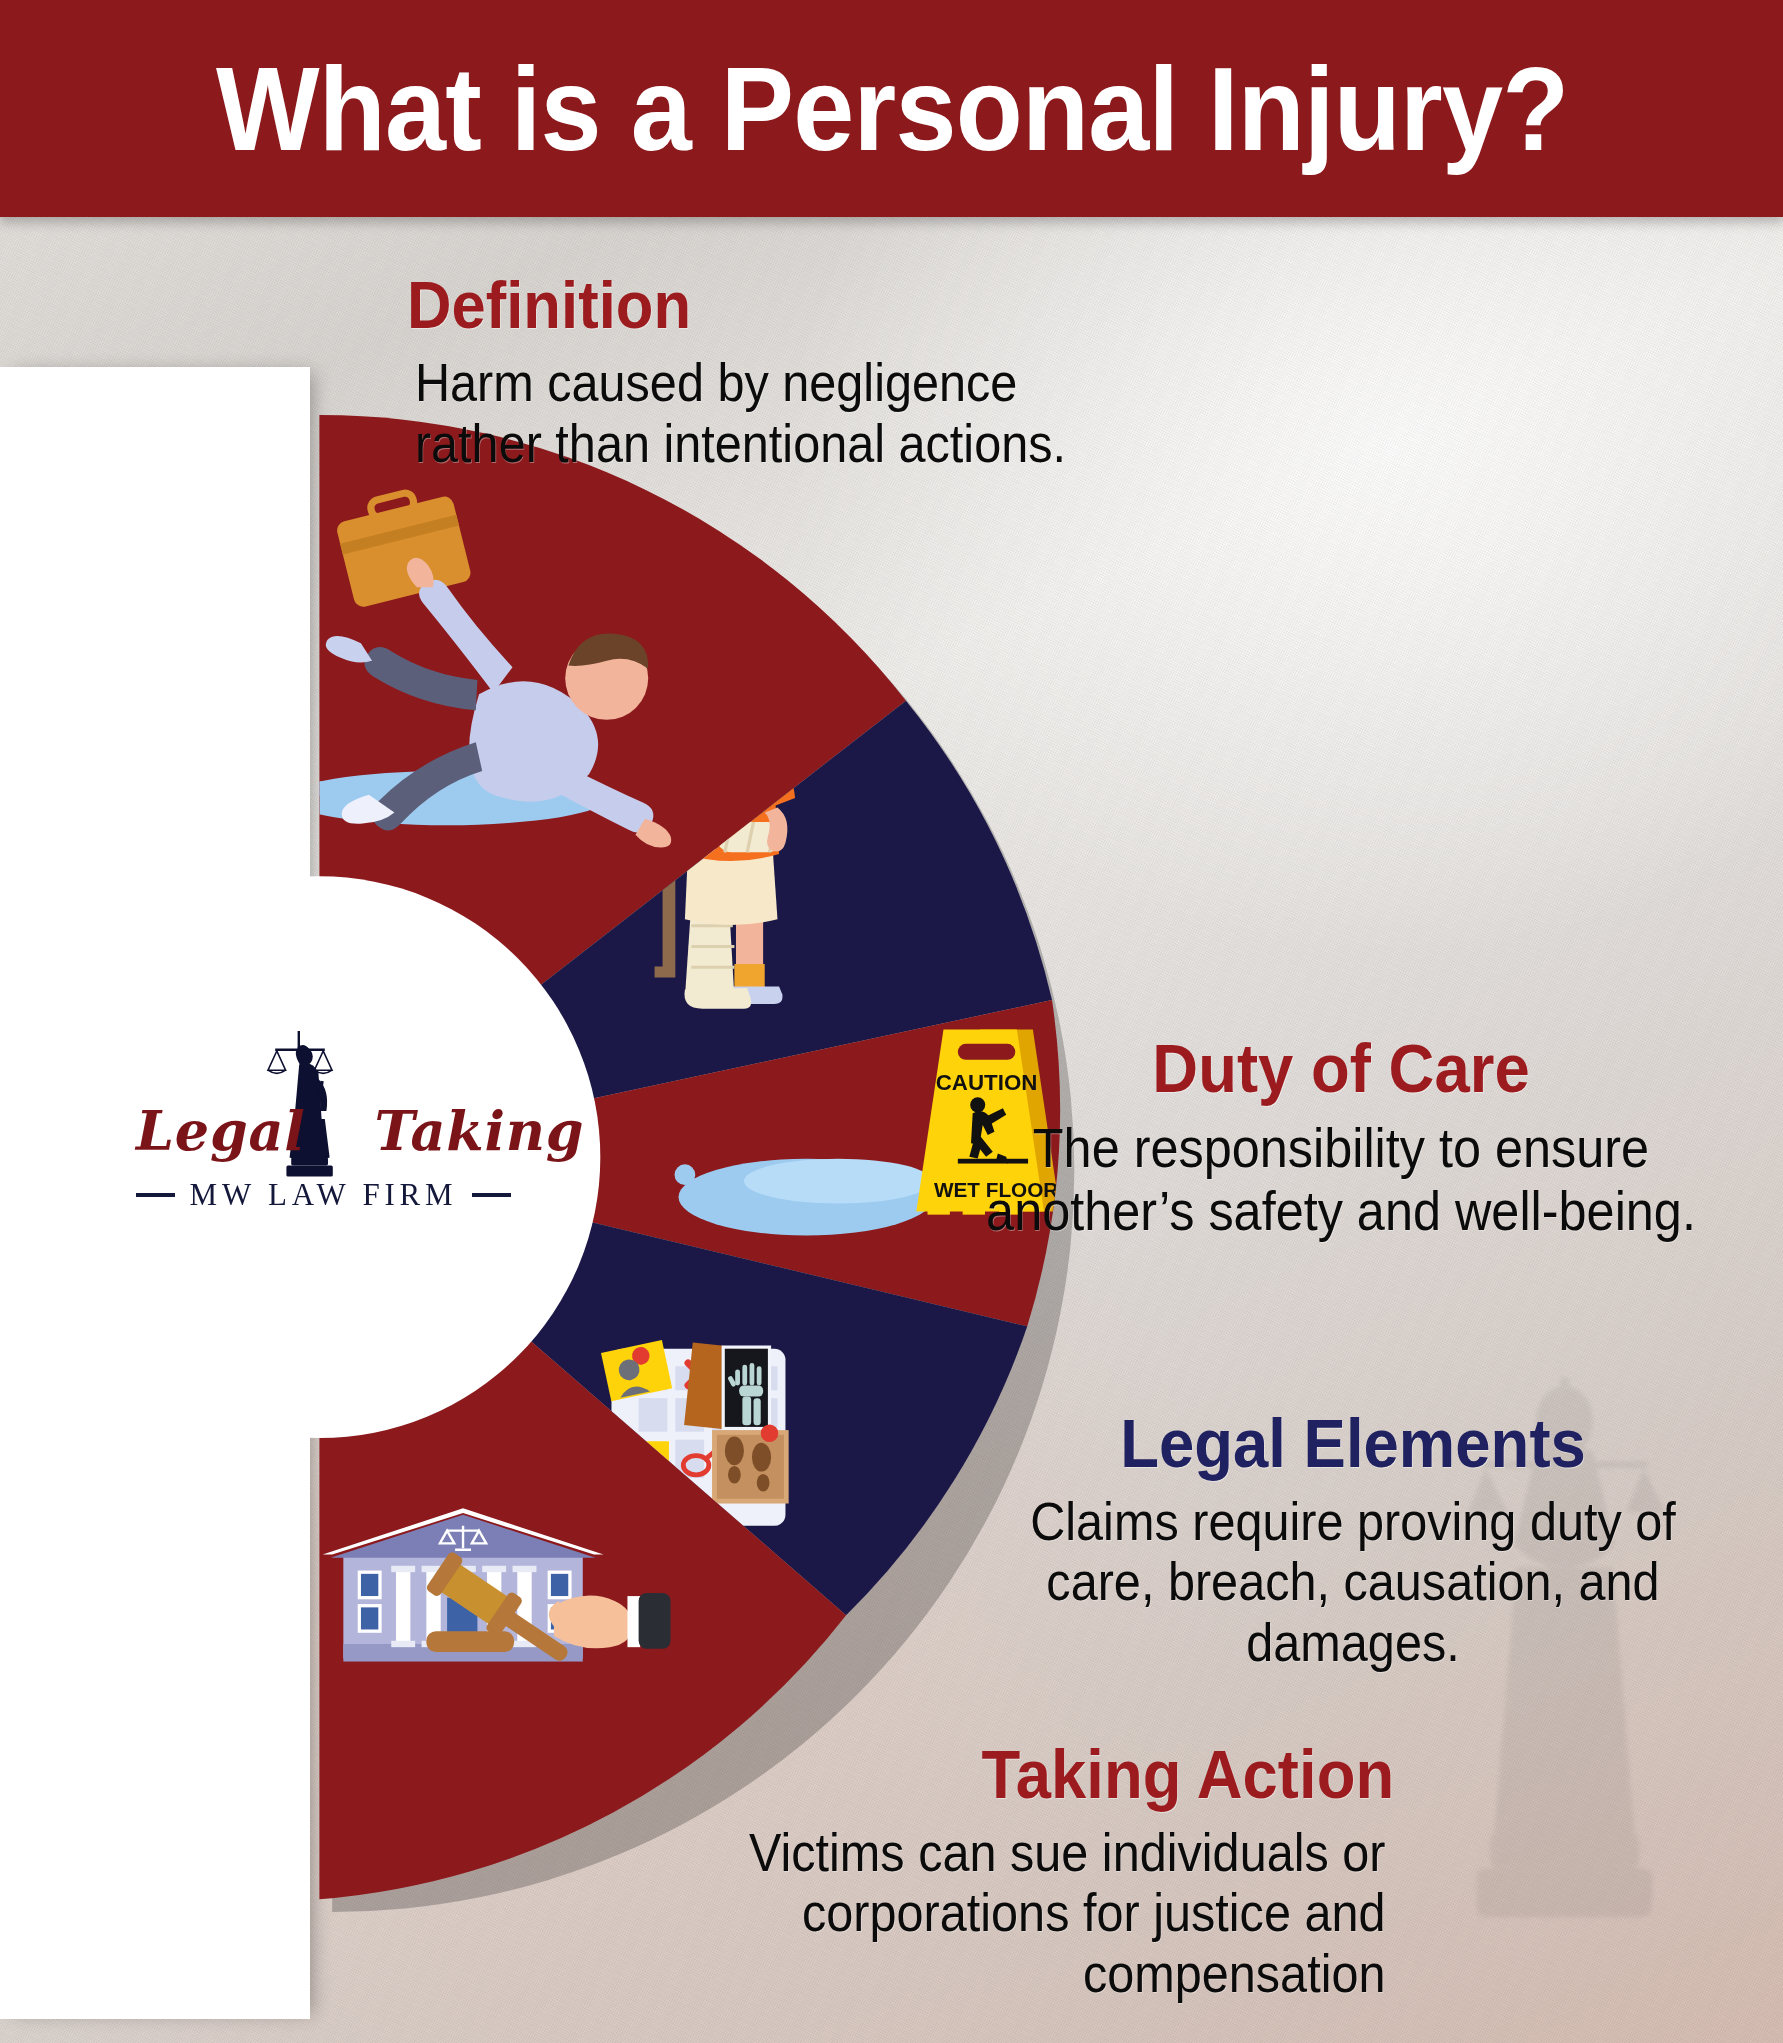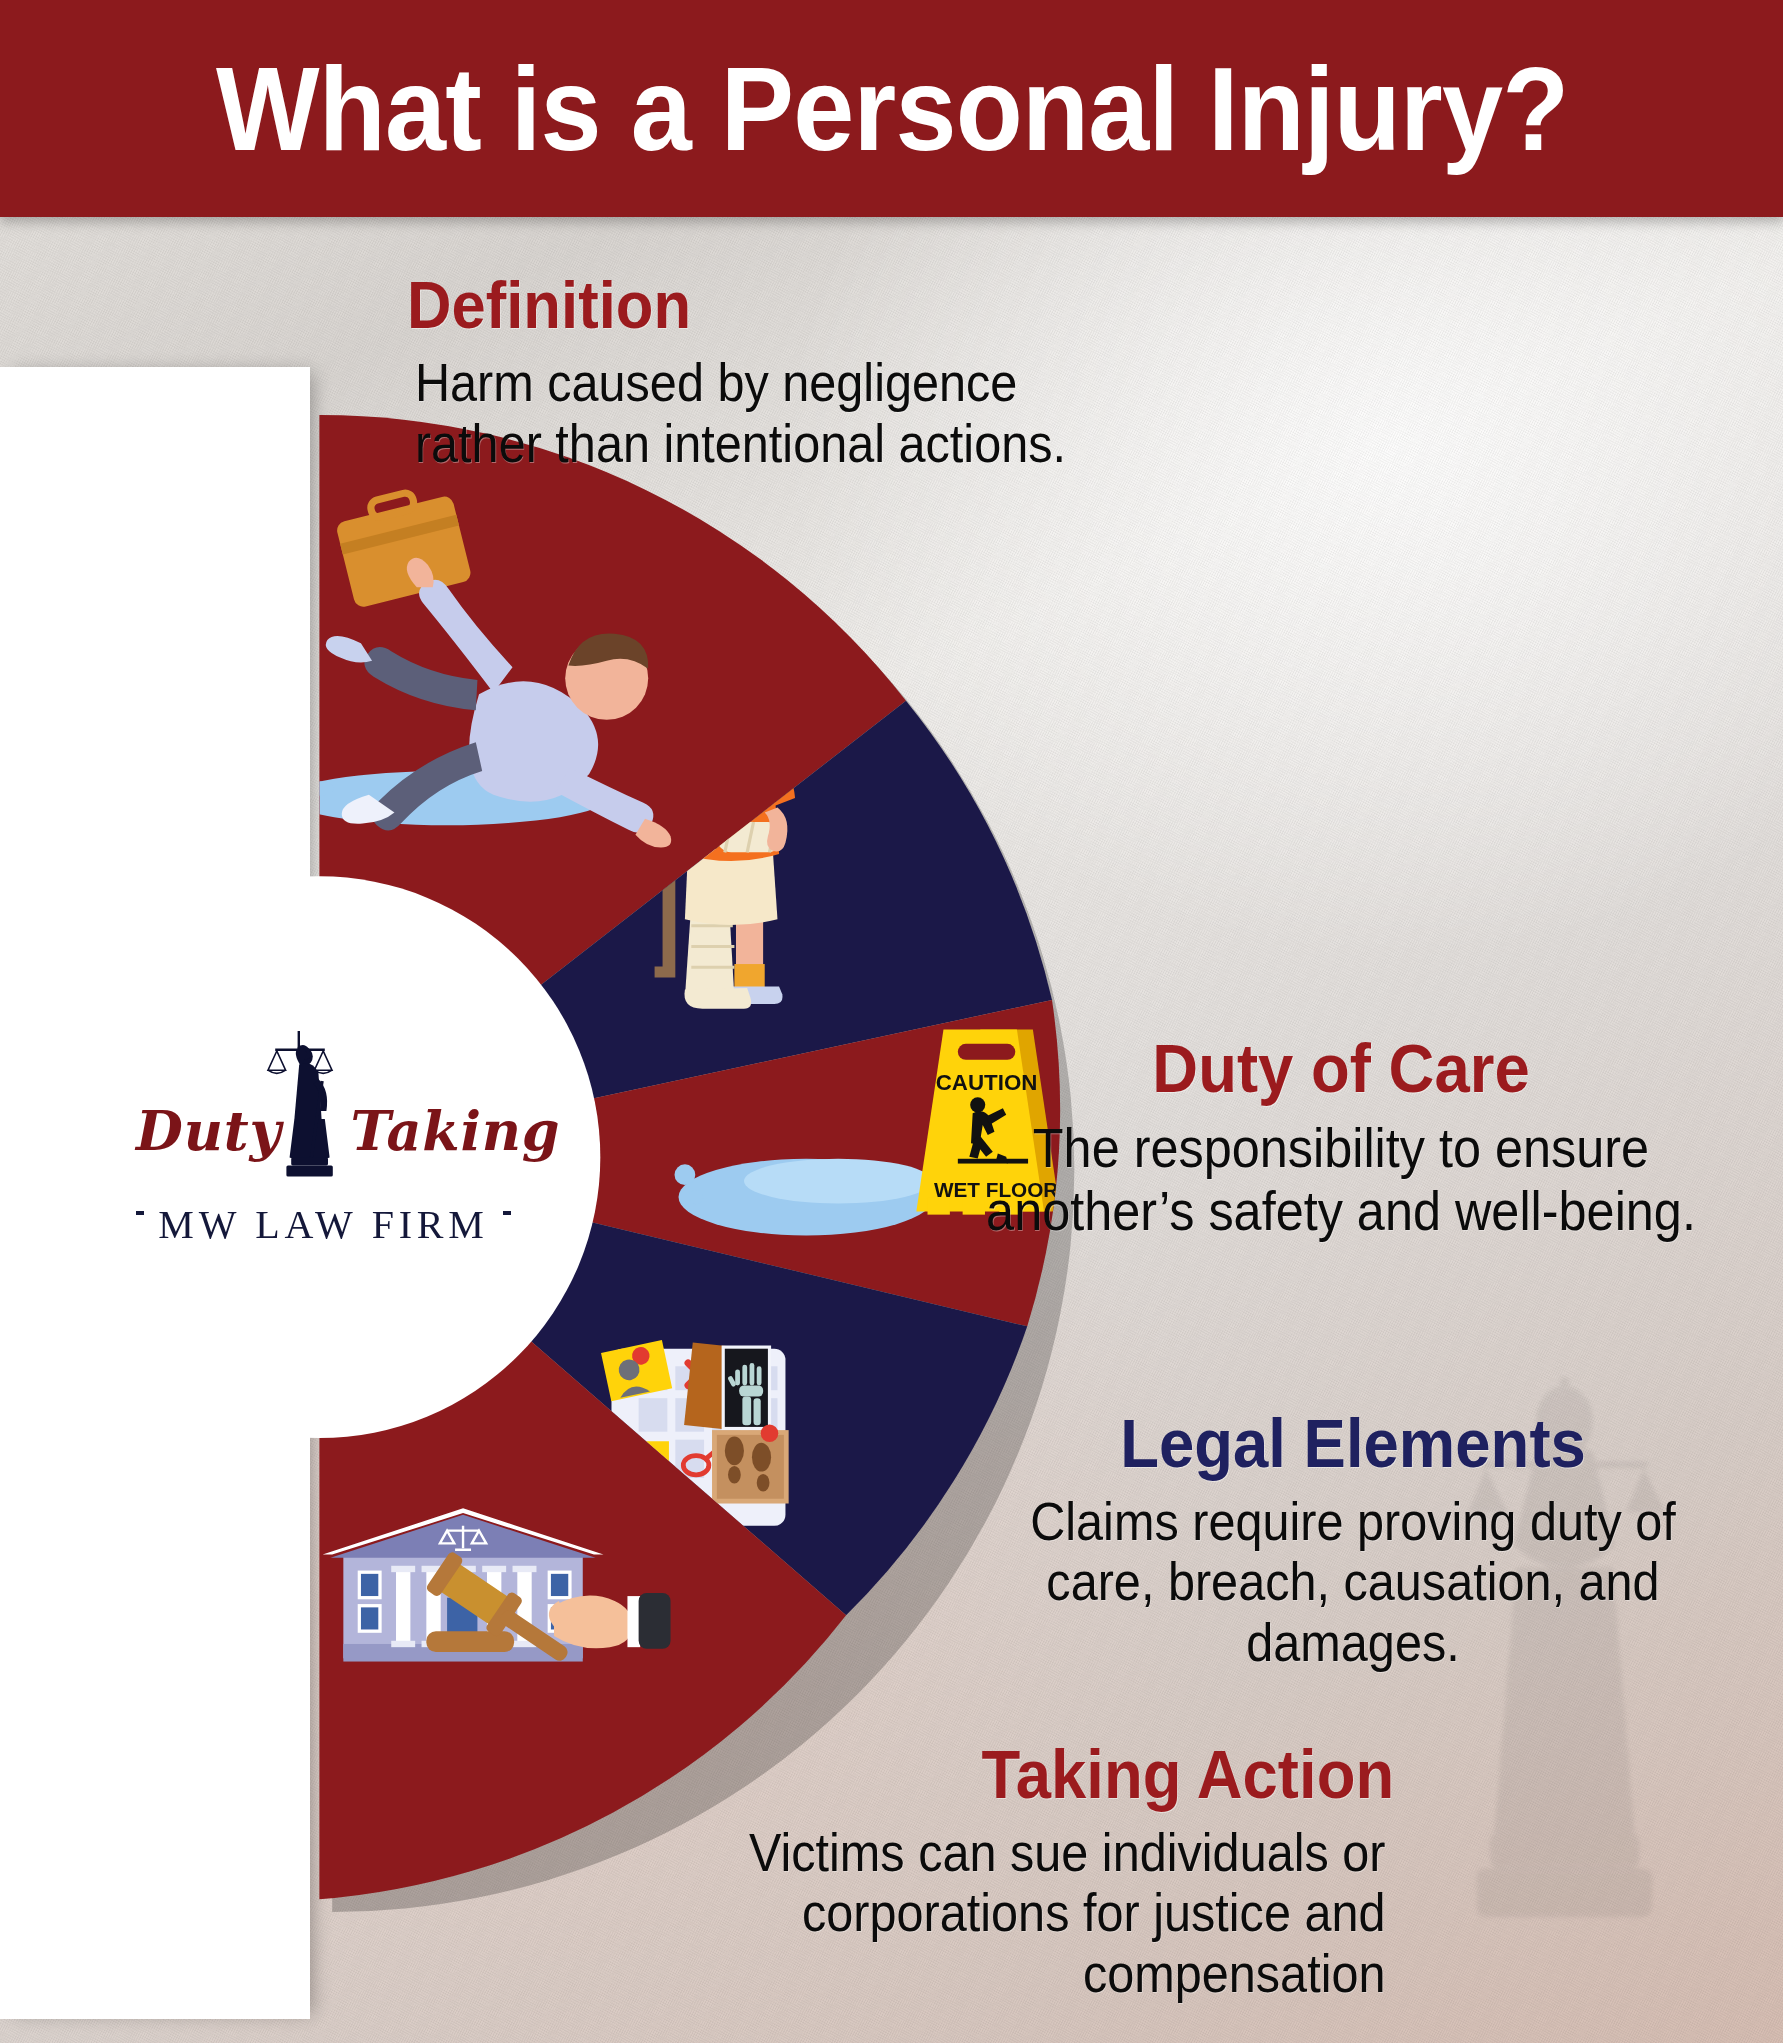--- a/index.html
+++ b/index.html
@@ -81,21 +81,21 @@
     white-space:nowrap;
   }
   #logo-name .gap { display:inline-block; width:69px; }
   #logo-sub {
     position:absolute; left:0; top:140px; width:100%;
     display:flex; align-items:center; justify-content:center; gap:14.4px;
   }
   #logo-sub .rule { width:62px; height:4px; background:#14183a; }
   #logo-sub .txt {
     font-family:"Liberation Serif", serif;
-    font-size:40px; letter-spacing:4.8px; color:#14183a; white-space:nowrap;margin-top:24px;
+    font-size:31px; letter-spacing:4.8px; color:#14183a; white-space:nowrap;
   }
 
   
   #wheel { position:absolute; left:0; top:0; width:1784px; height:2043px; z-index:5; }
 
   
   .block { position:absolute; z-index:8; }
   .block h2 {
     font-weight:bold; line-height:1;
     font-family:"Liberation Sans", sans-serif;
@@ -465,21 +465,21 @@
           <path d="M54 42 q16 -6 24 10 l4 58 q-20 10 -34 0 z"></path>
           <path d="M56 44 q-10 -16 -4 -22 q6 -6 12 6 z"></path>
           <path d="M78 60 q14 14 10 40 l-8 0 q2 -24 -8 -34 z"></path>
           <path d="M48 110 h38 l6 48 q-26 10 -50 0 z"></path>
           <rect x="44" y="158" width="46" height="10" rx="2"></rect>
           <rect x="38" y="168" width="58" height="14" rx="2"></rect>
           <rect x="74" y="62" width="4" height="96" transform="rotate(8 76 110)"></rect>
         </g>
       </svg>
       <div id="logo-name">
-        <span>Duty</span><span class="gap"></span><span>Taking</span>
+        <span>Legal</span><span class="gap"></span><span>Taking</span>
       </div>
       <div id="logo-sub">
         <span class="rule"></span>
         <span class="txt">MW LAW FIRM</span>
         <span class="rule"></span>
       </div>
     </div>
   </div>
 
   <div class="block" id="blk-definition">

